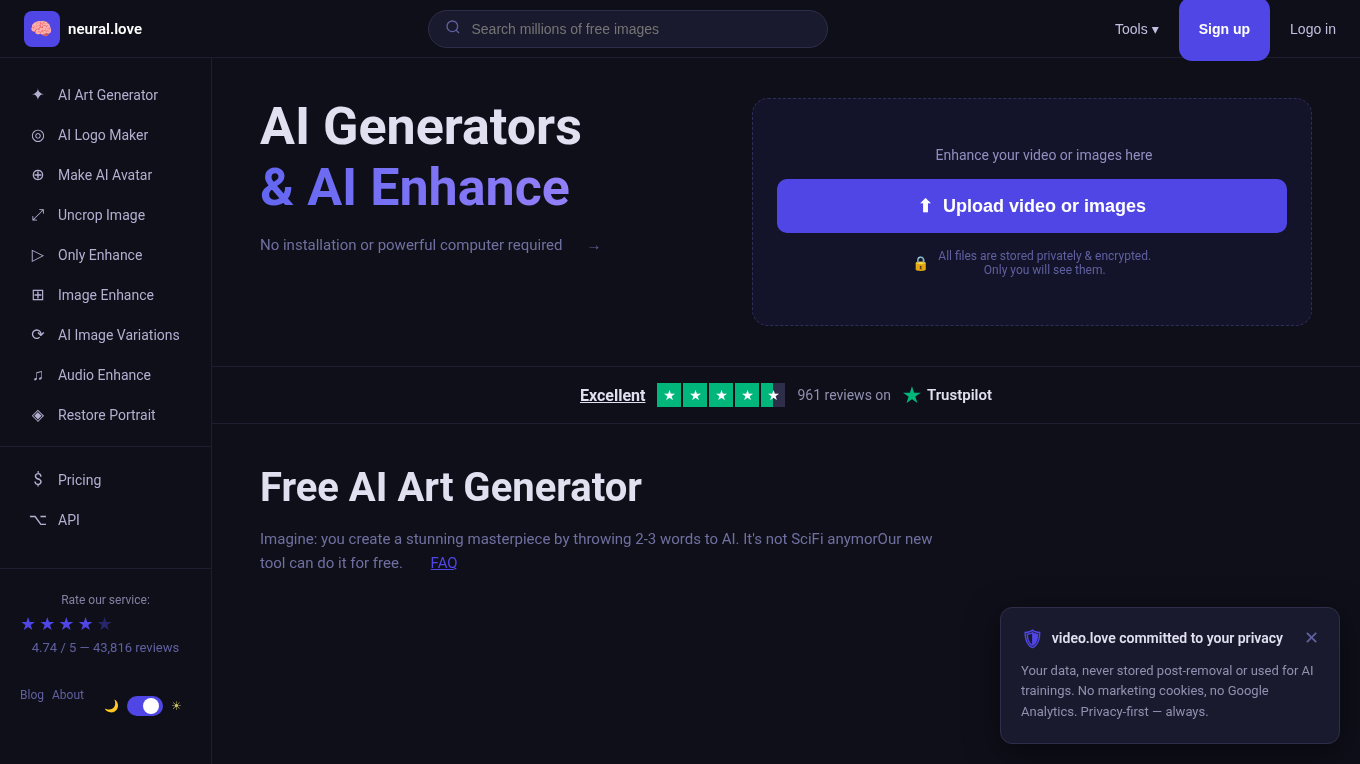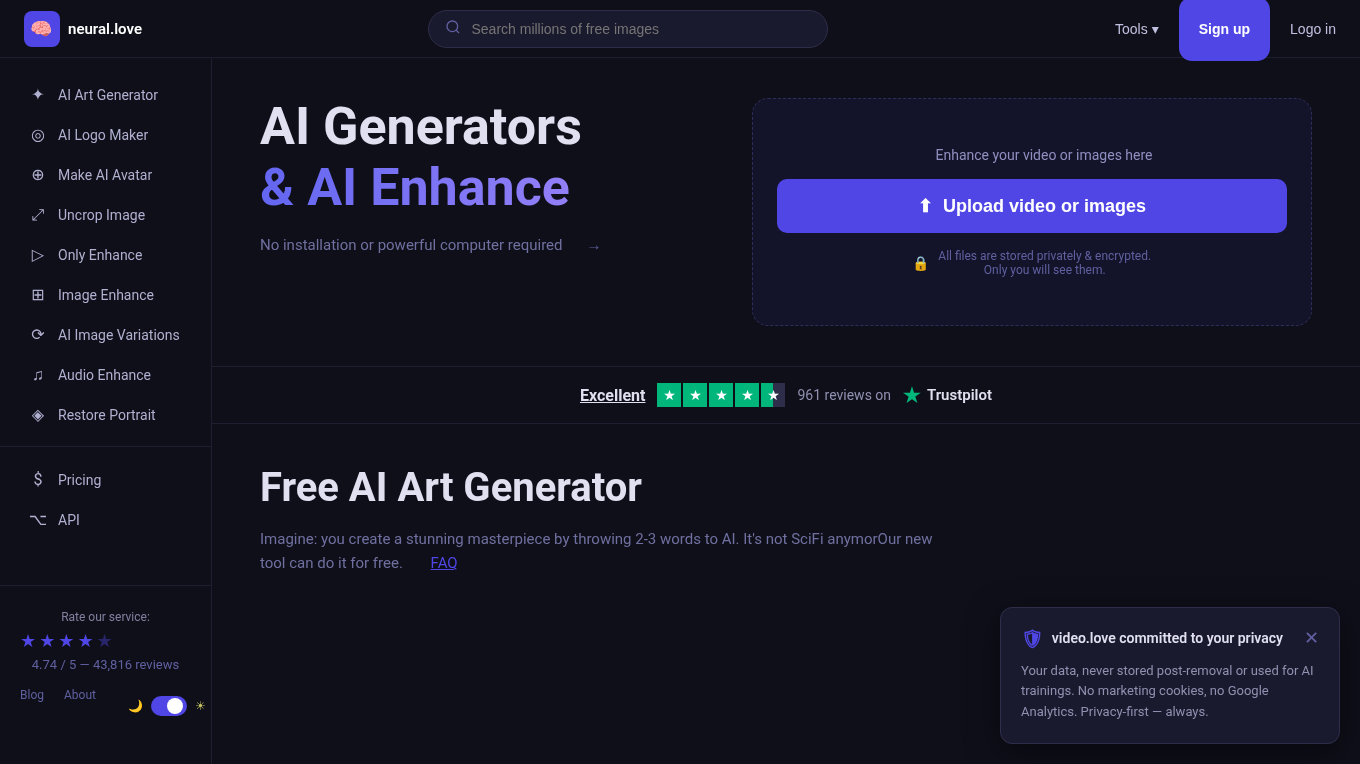--- a/index.html
+++ b/index.html
@@ -160,24 +160,25 @@
       color: #4f46e5;
       font-size: 18px;
     }
     .star-empty { color: #4f46e5; opacity: 0.4; }
     .rating-text {
       color: #6060a0;
       font-size: 13px;
     }
     .sidebar-links {
       display: flex;
-      gap: 20px;
+      gap: 8px;
       padding: 8px 12px;
       color: #6060a0;
       font-size: 12px;
+      margin-top: 17px;
     }
     .sidebar-links span { cursor: pointer; }
     .theme-toggle {
       display: flex;
       align-items: center;
       gap: 8px;
       padding: 8px 12px;
     }
     .toggle-track {
       width: 36px;

